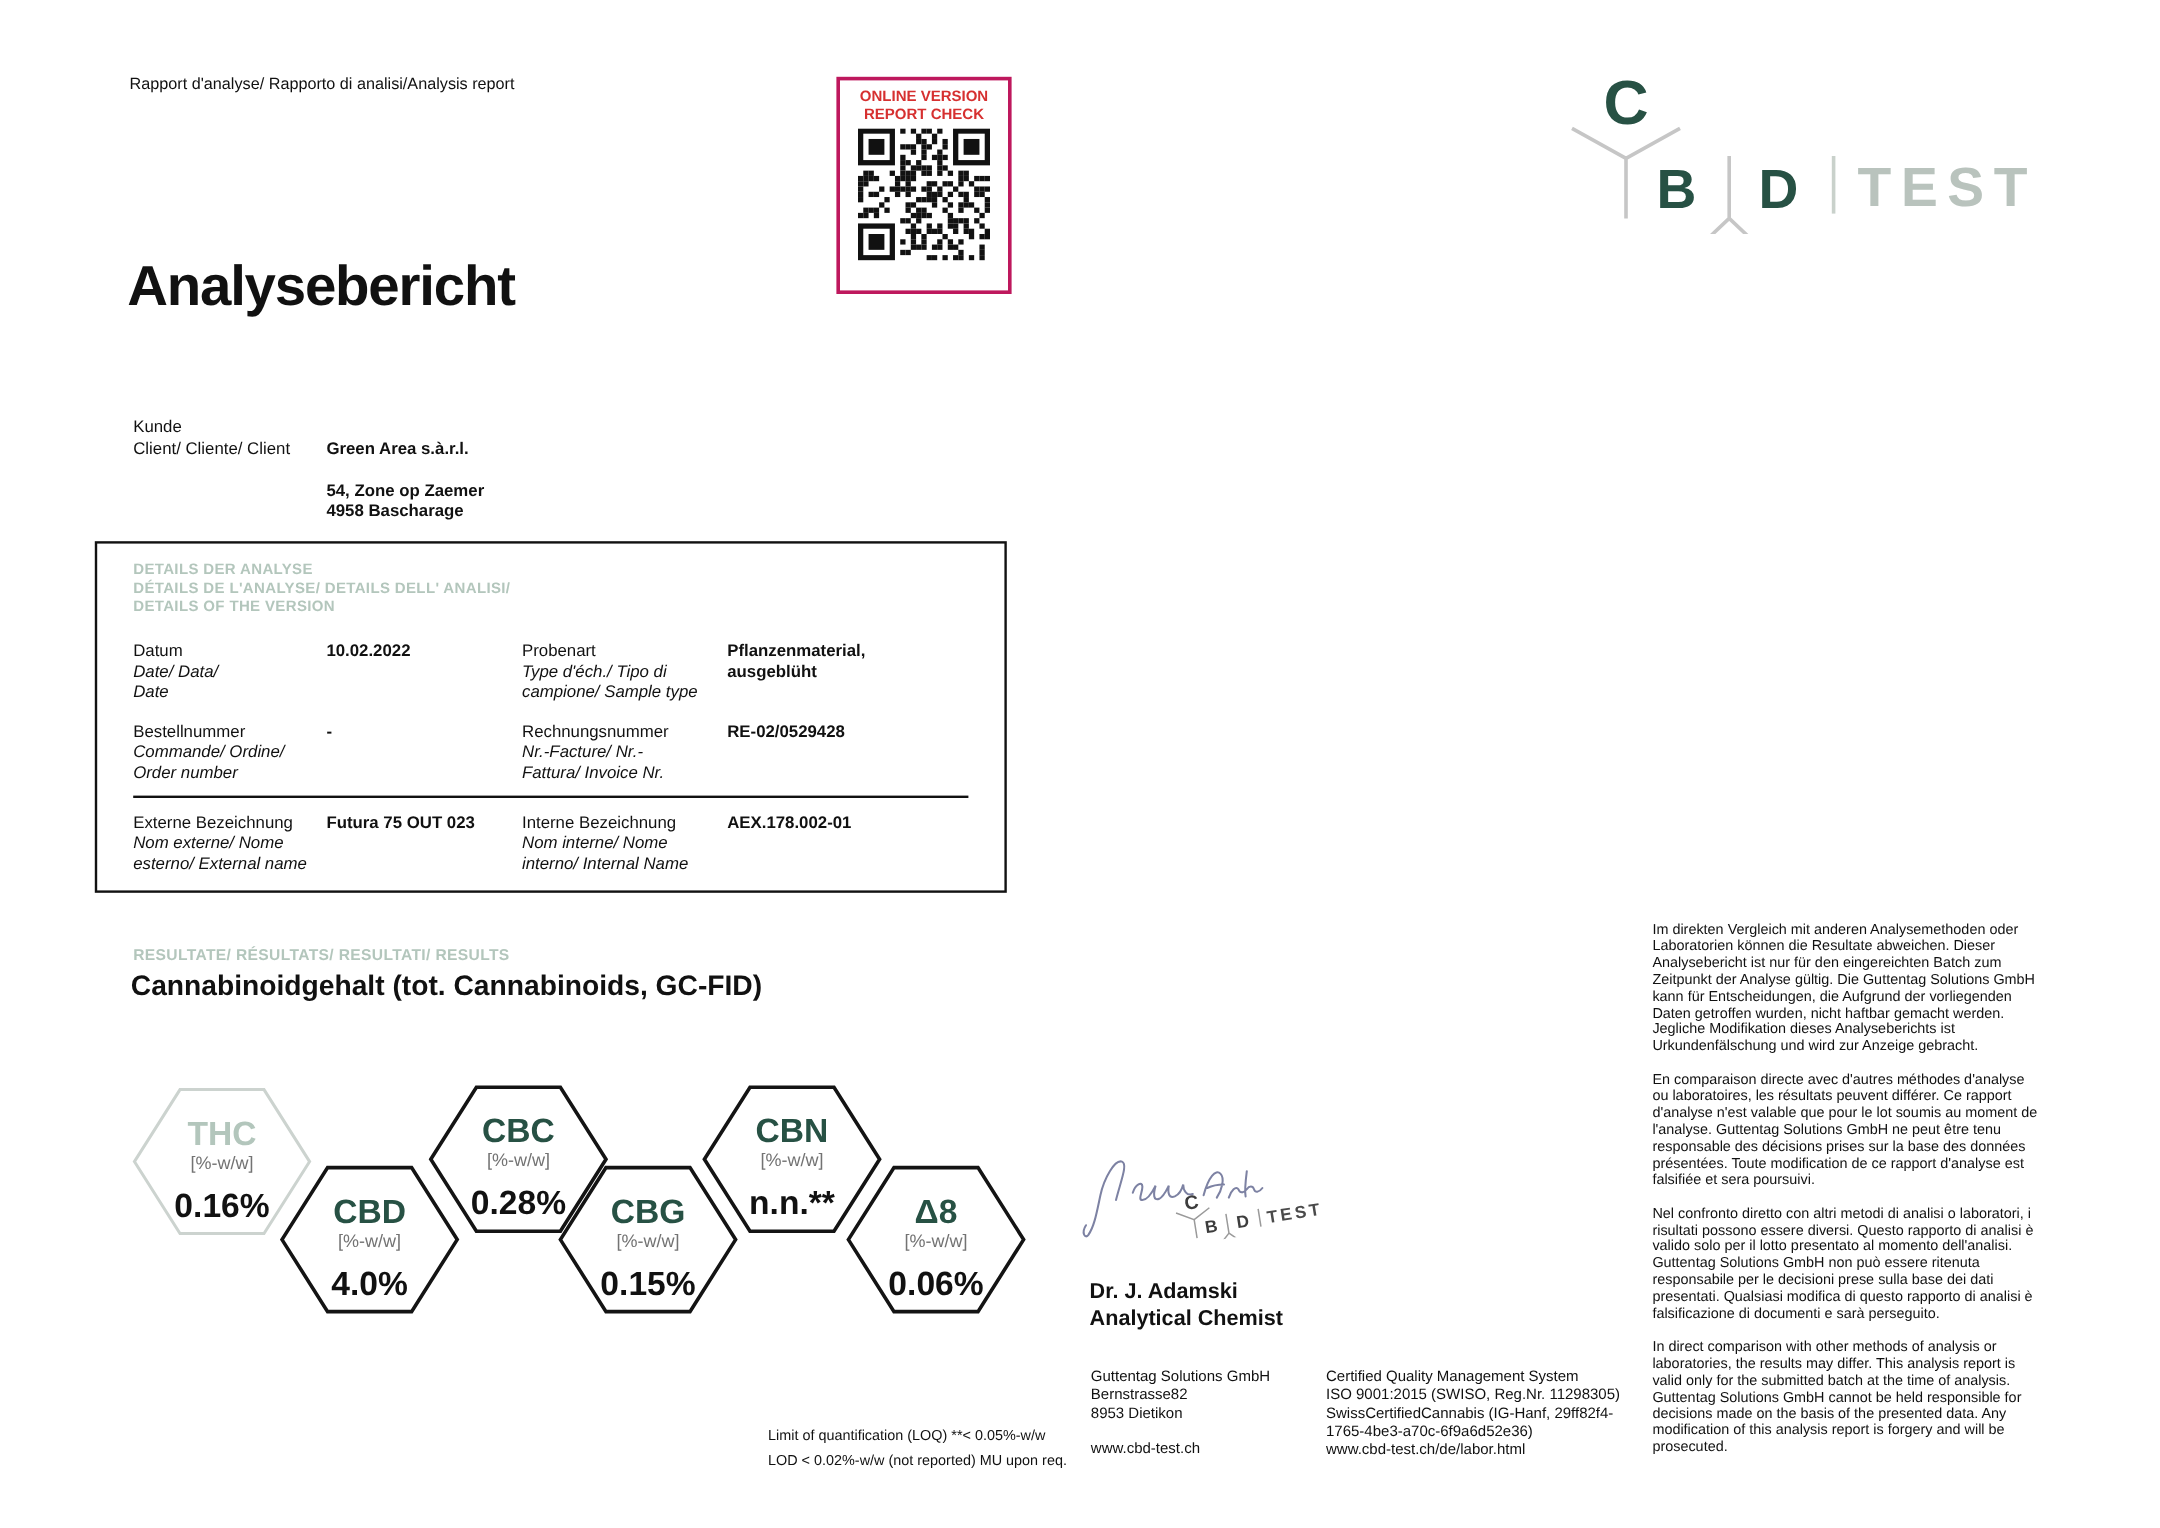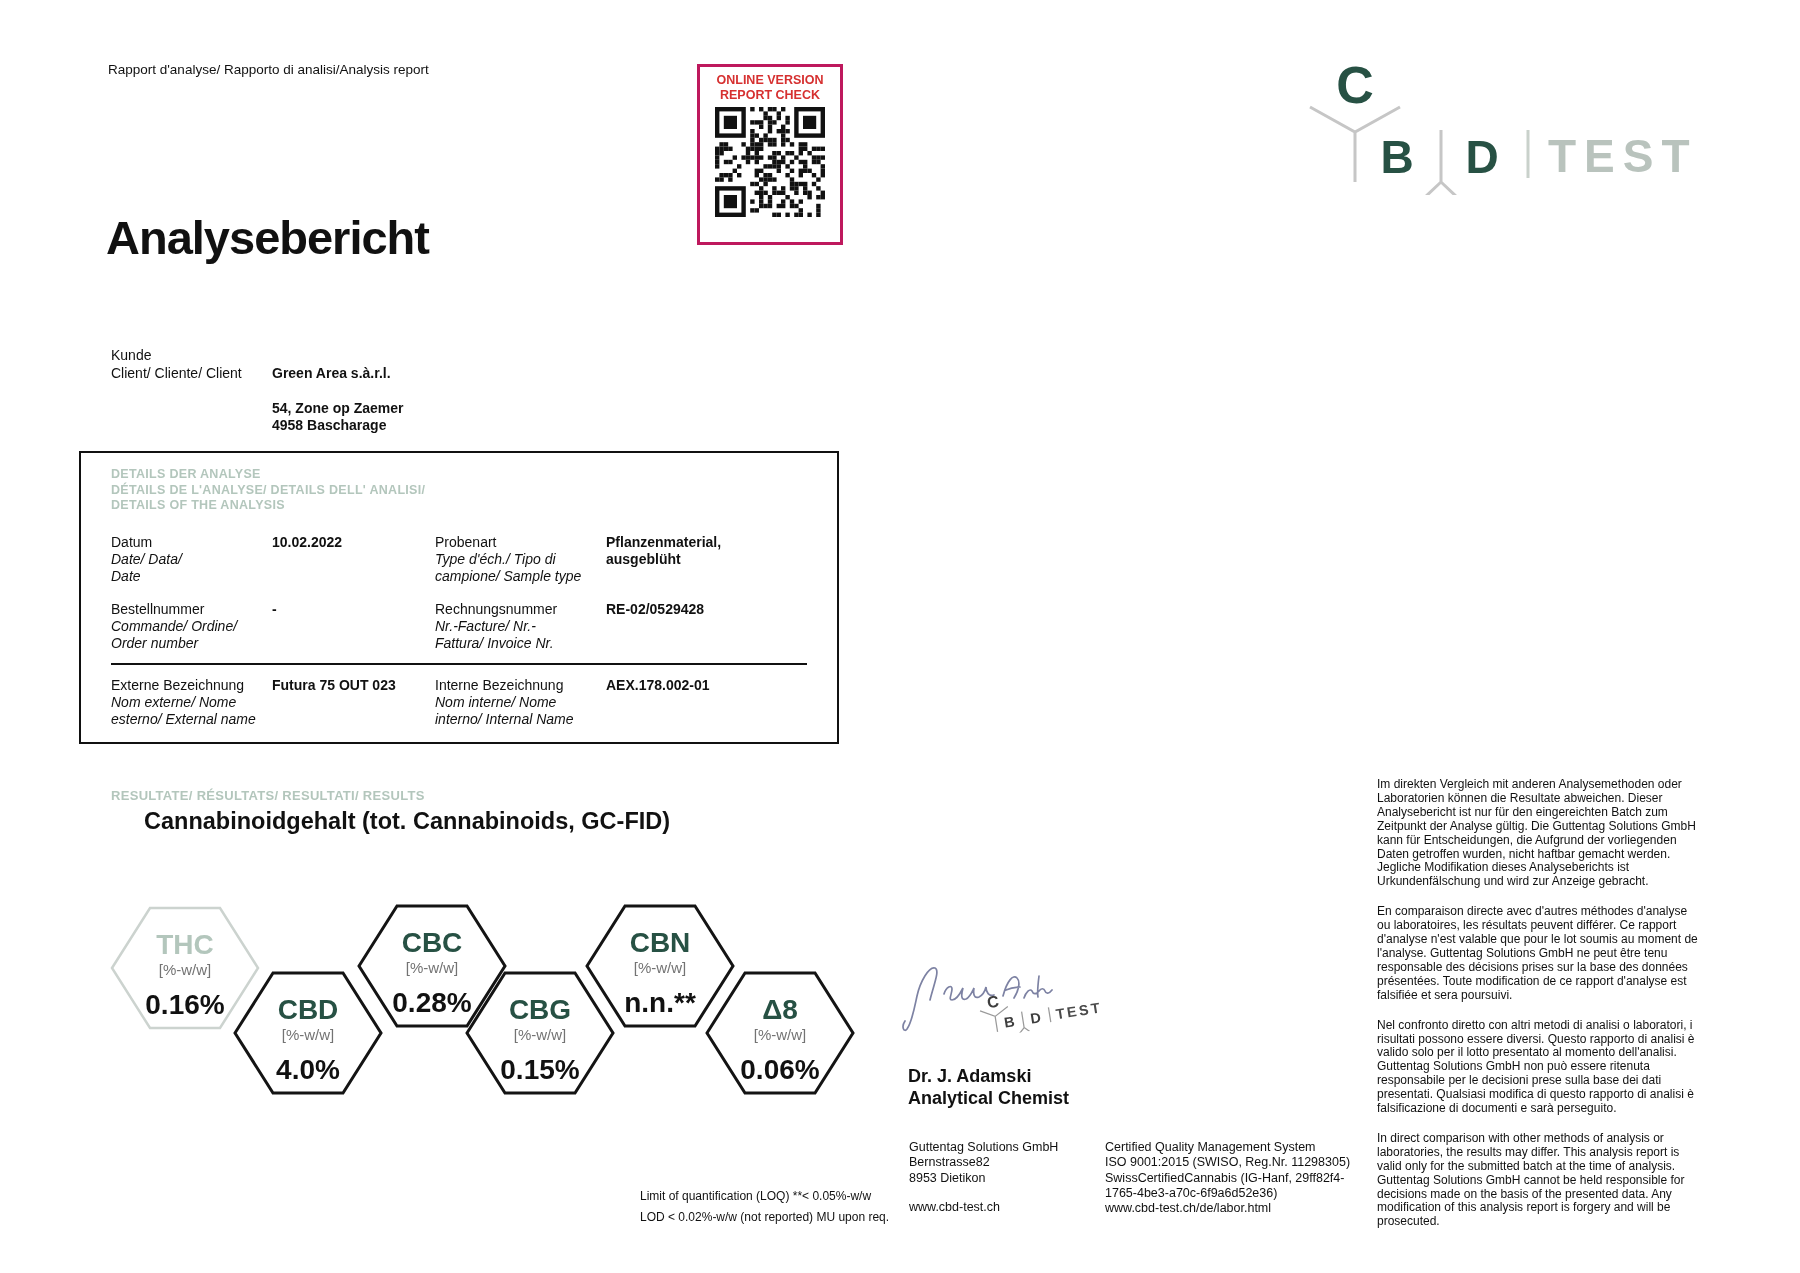--- a/index.html
+++ b/index.html
@@ -34,21 +34,21 @@
   .details-heading{left:111px;top:467px;font-size:12.5px;font-weight:700;color:#b3c6bc;
                    line-height:15.5px;white-space:pre-line;letter-spacing:.3px;}
   .fld{font-size:14px;line-height:17px;}
   .fld-label{font-weight:400;}
   .fld-sub{font-style:italic;white-space:pre-line;}
   .fld-value{font-size:14px;line-height:17px;font-weight:700;white-space:pre-line;}
   .details-divider{left:111px;top:663px;width:696px;border-top:2px solid #111;height:0;}
 
   
   .results-label{left:111px;top:788px;font-size:13px;font-weight:700;color:#b3c6bc;letter-spacing:.3px;}
-  .results-heading{left:109px;top:808px;font-size:23.5px;font-weight:700;margin-left:35px;}
+  .results-heading{left:109px;top:808px;font-size:23.5px;font-weight:700;}
 
   
   .hex{position:absolute;width:152px;height:126px;text-align:center;}
   .hex svg{position:absolute;left:0;top:0;}
   .hex polygon{fill:#fff;stroke:#141414;stroke-width:3;}
   .hex.muted polygon{stroke:#ccd3cf;stroke-width:2.5;}
   .hex-name{position:absolute;left:0;right:0;top:24px;font-size:28px;font-weight:700;color:#275144;}
   .hex.muted .hex-name{color:#b3c6bc;}
   .hex-unit{position:absolute;left:0;right:0;top:56px;font-size:15px;color:#737373;}
   .hex-value{position:absolute;left:0;right:0;top:84px;font-size:28px;font-weight:700;color:#111;}
@@ -65,21 +65,21 @@
   .signer-name{left:908px;top:1065px;font-size:18px;font-weight:700;line-height:23px;}
   .signer-title{left:908px;top:1088px;font-size:18px;font-weight:700;}
 
   
   .footer-company{left:909px;top:1140px;font-size:12.5px;line-height:15.3px;white-space:pre-line;}
   .footer-website{left:909px;top:1200px;font-size:12.5px;}
   .footer-cert{left:1105px;top:1140px;font-size:12.5px;line-height:15.3px;white-space:pre-line;}
 
   
   .disclaimer{left:1377px;top:762px;width:322px;font-size:12px;line-height:13.9px;}
-  .disclaimer p{margin:16px 0 14px 0;}
+  .disclaimer p{margin:6px 0 14px 0;}
 </style>
 </head>
 <body>
 
 <div class="page">
 
   <div class="abs report-type">Rapport d'analyse/ Rapporto di analisi/Analysis report</div>
 
   <div class="abs qr-box">
     <div class="qr-label">ONLINE VERSION
@@ -308,21 +308,21 @@
   </div>
   <div class="abs client-value">
     <div>Green Area s.à.r.l.</div>
     <div>54, Zone op Zaemer
 4958 Bascharage</div>
   </div>
 
   <div class="abs details-box"></div>
   <div class="abs details-heading">DETAILS DER ANALYSE
 DÉTAILS DE L'ANALYSE/ DETAILS DELL' ANALISI/
-DETAILS OF THE ANALYSIS</div>
+DETAILS OF THE VERSION</div>
 
   <div class="abs fld" style="left:111px;top:534px">
     <div class="fld-label">Datum</div>
     <div class="fld-sub">Date/ Data/
 Date</div>
   </div>
   <div class="abs fld-value" style="left:272px;top:534px">10.02.2022</div>
 
   <div class="abs fld" style="left:435px;top:534px">
     <div class="fld-label">Probenart</div>

